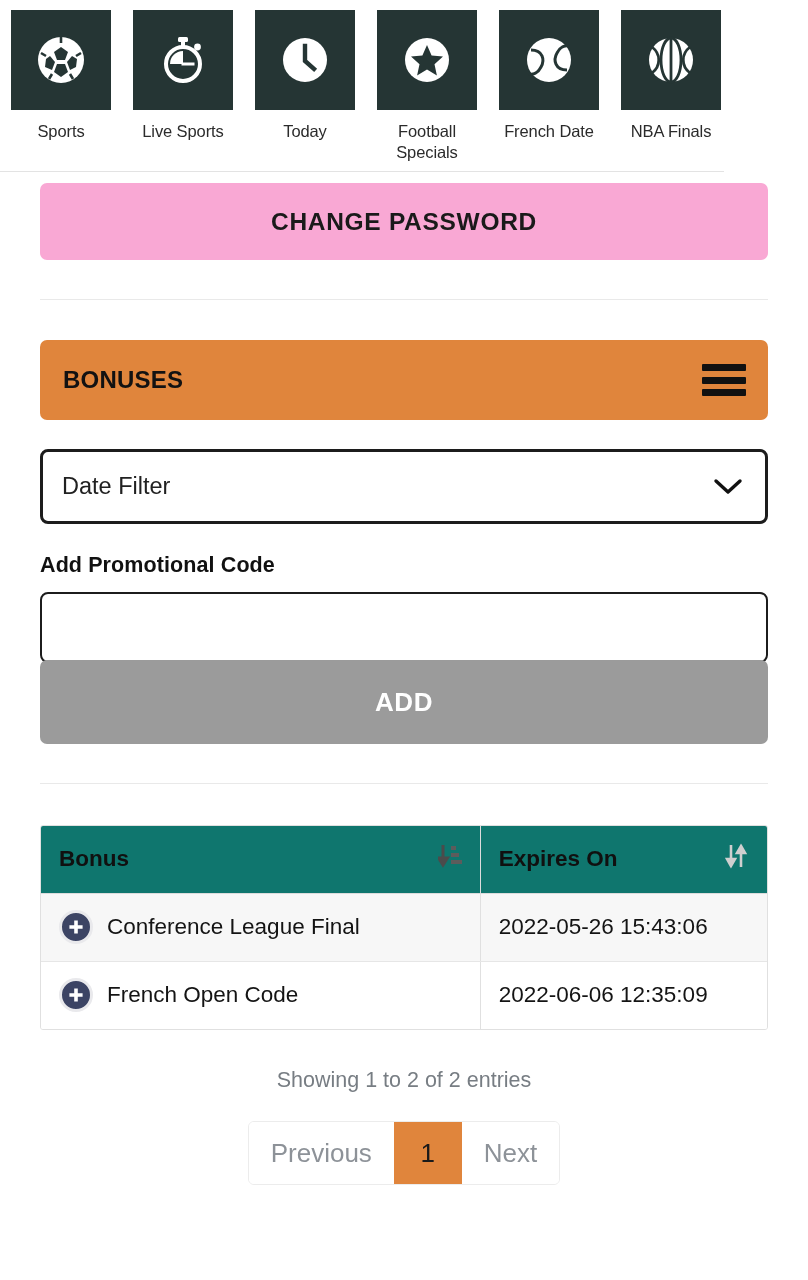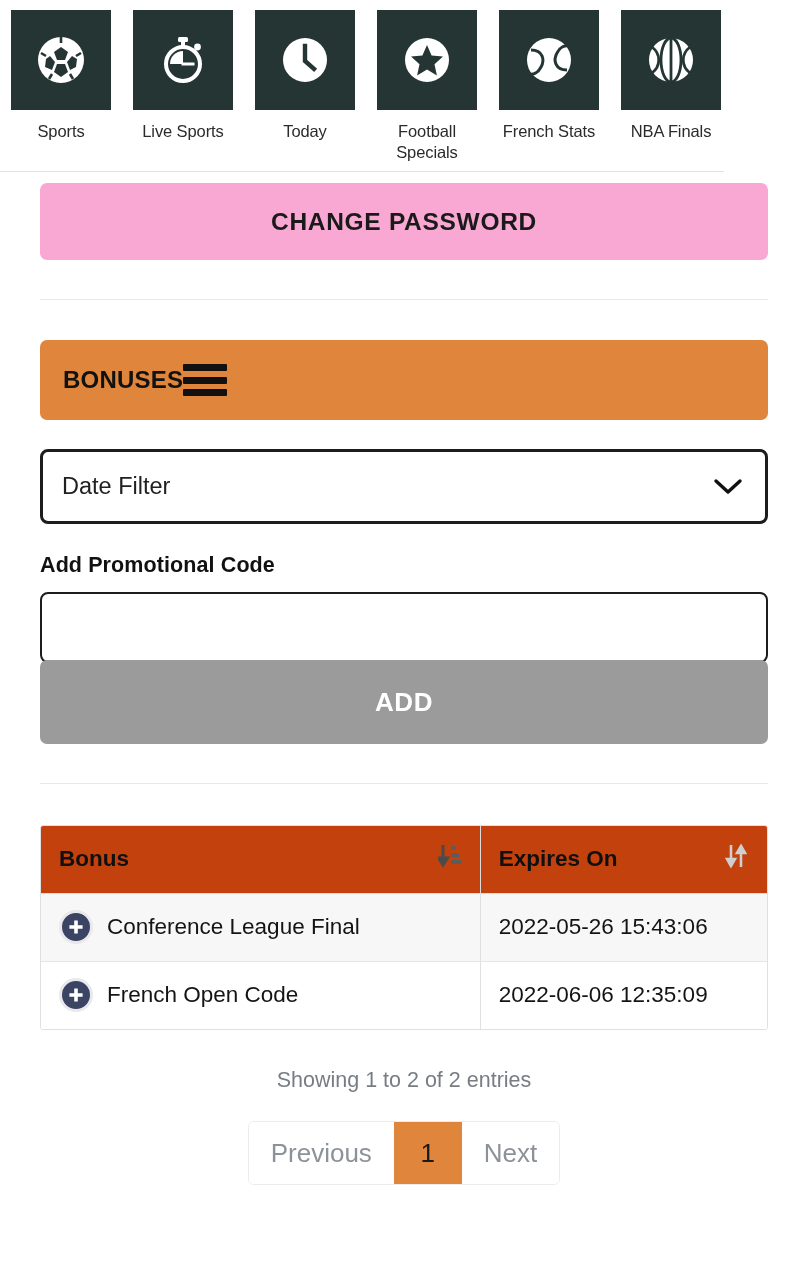--- a/index.html
+++ b/index.html
@@ -83,20 +83,21 @@
     margin: 39px 0 0 0;
   }
 
   .bonuses-bar {
     margin-top: 40px;
     height: 80px;
     background: #e0853c;
     border-radius: 7px;
     display: flex;
     align-items: center;
+    justify-content: space-between;
     padding: 0 22px 0 23px;
     cursor: pointer;
   }
   .bonuses-title {
     font-size: 24px;
     font-weight: bold;
     color: #121212;
     letter-spacing: 0.2px;
   }
   .hamburger {
@@ -185,21 +186,21 @@
     border: 1px solid #e0e0e0;
     border-radius: 3px;
     overflow: hidden;
   }
   table {
     width: 100%;
     border-collapse: collapse;
     table-layout: fixed;
   }
   thead th {
-    background: #c2410c;
+    background: #0f766e;
     height: 67px;
     font-size: 22.5px;
     font-weight: bold;
     color: #101010;
     text-align: left;
     padding: 0 18px;
     border-bottom: 1px solid #dcdcdc;
     cursor: pointer;
     vertical-align: middle;
   }
@@ -344,21 +345,21 @@
     <div class="nav-item">
       <div class="nav-tile">
         <span>
           <svg width="52" height="52" viewBox="0 0 52 52">
             <circle cx="26" cy="26" r="22" fill="#ffffff"></circle>
             <path d="M8 16 C20 16 22 26 18 33 C15 39 10 41 6 40" stroke="#253534" stroke-width="3" fill="none"></path>
             <path d="M44 36 C32 36 30 26 34 19 C37 13 42 11 46 12" stroke="#253534" stroke-width="3" fill="none"></path>
           </svg>
         </span>
       </div>
-      <div class="nav-label">French Stats</div>
+      <div class="nav-label">French Date</div>
     </div>
 
     <div class="nav-item">
       <div class="nav-tile">
         <span>
           <svg width="52" height="52" viewBox="0 0 52 52">
             <circle cx="26" cy="26" r="22" fill="#ffffff"></circle>
             <g stroke="#253534" stroke-width="2.8" fill="none">
               <line x1="26" y1="4" x2="26" y2="48"></line>
               <ellipse cx="26" cy="26" rx="10" ry="22"></ellipse>

